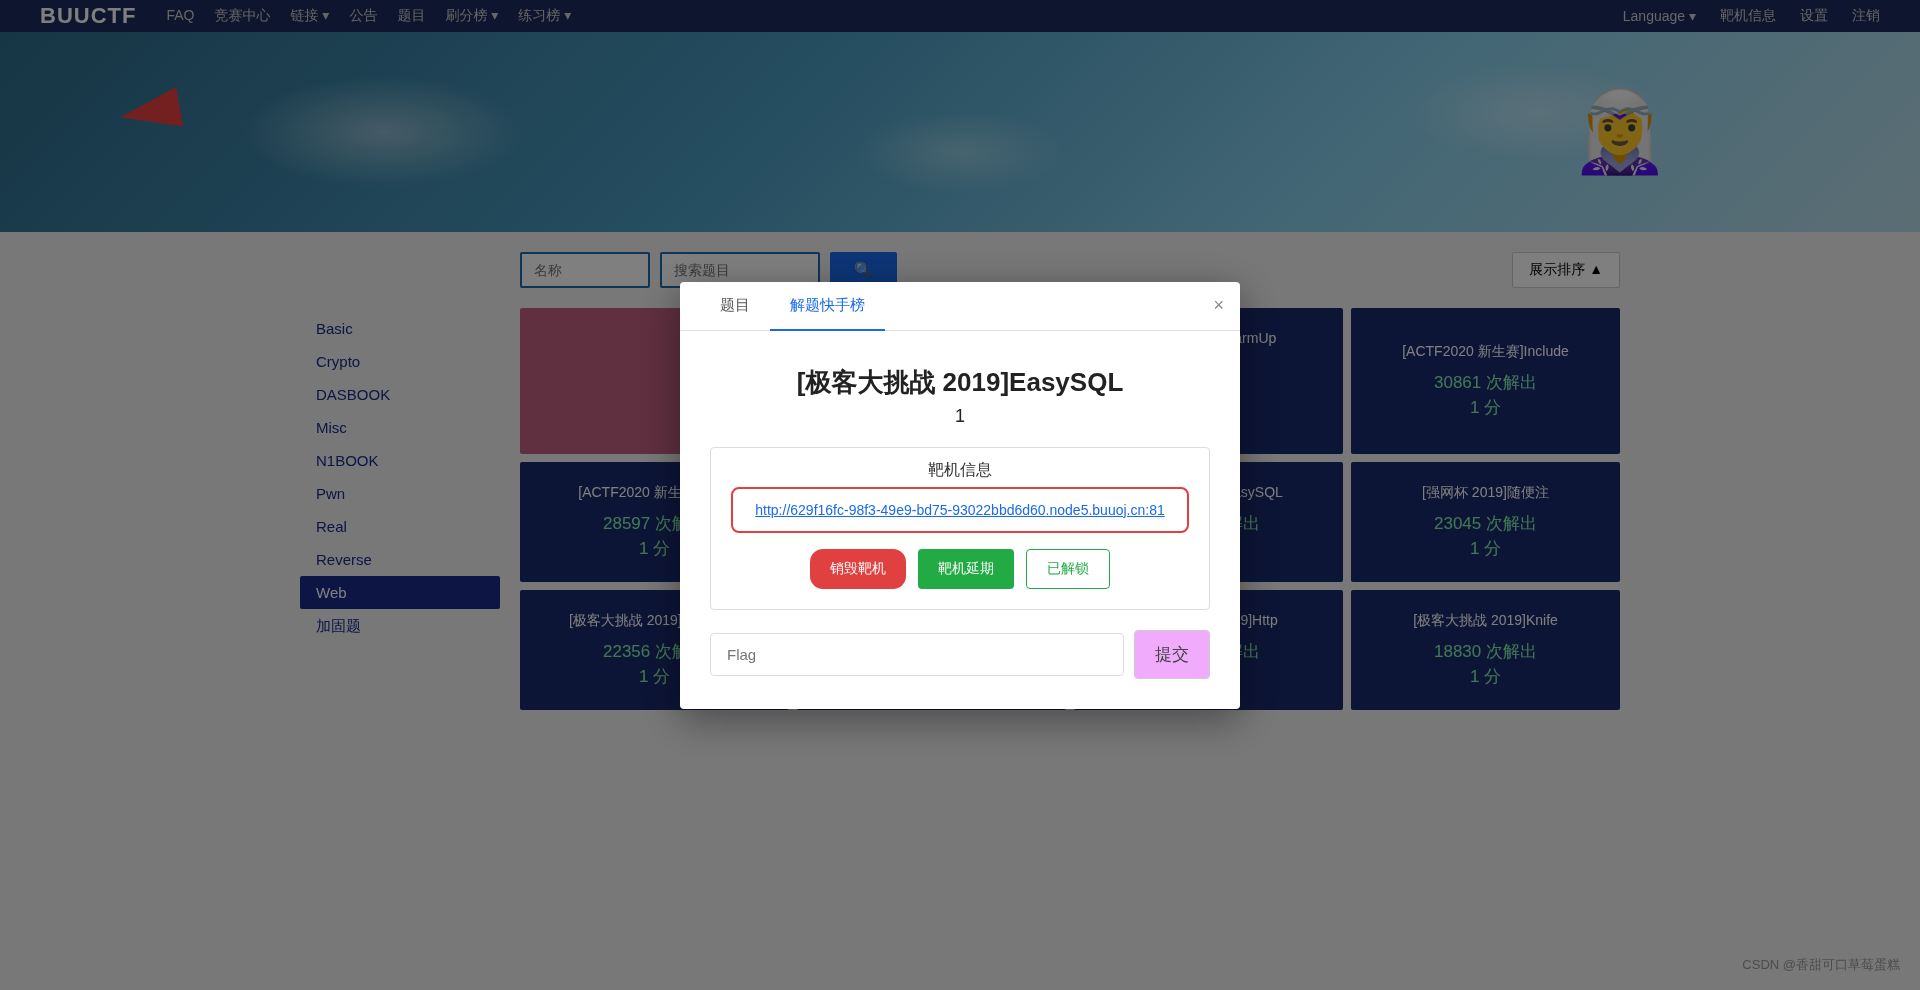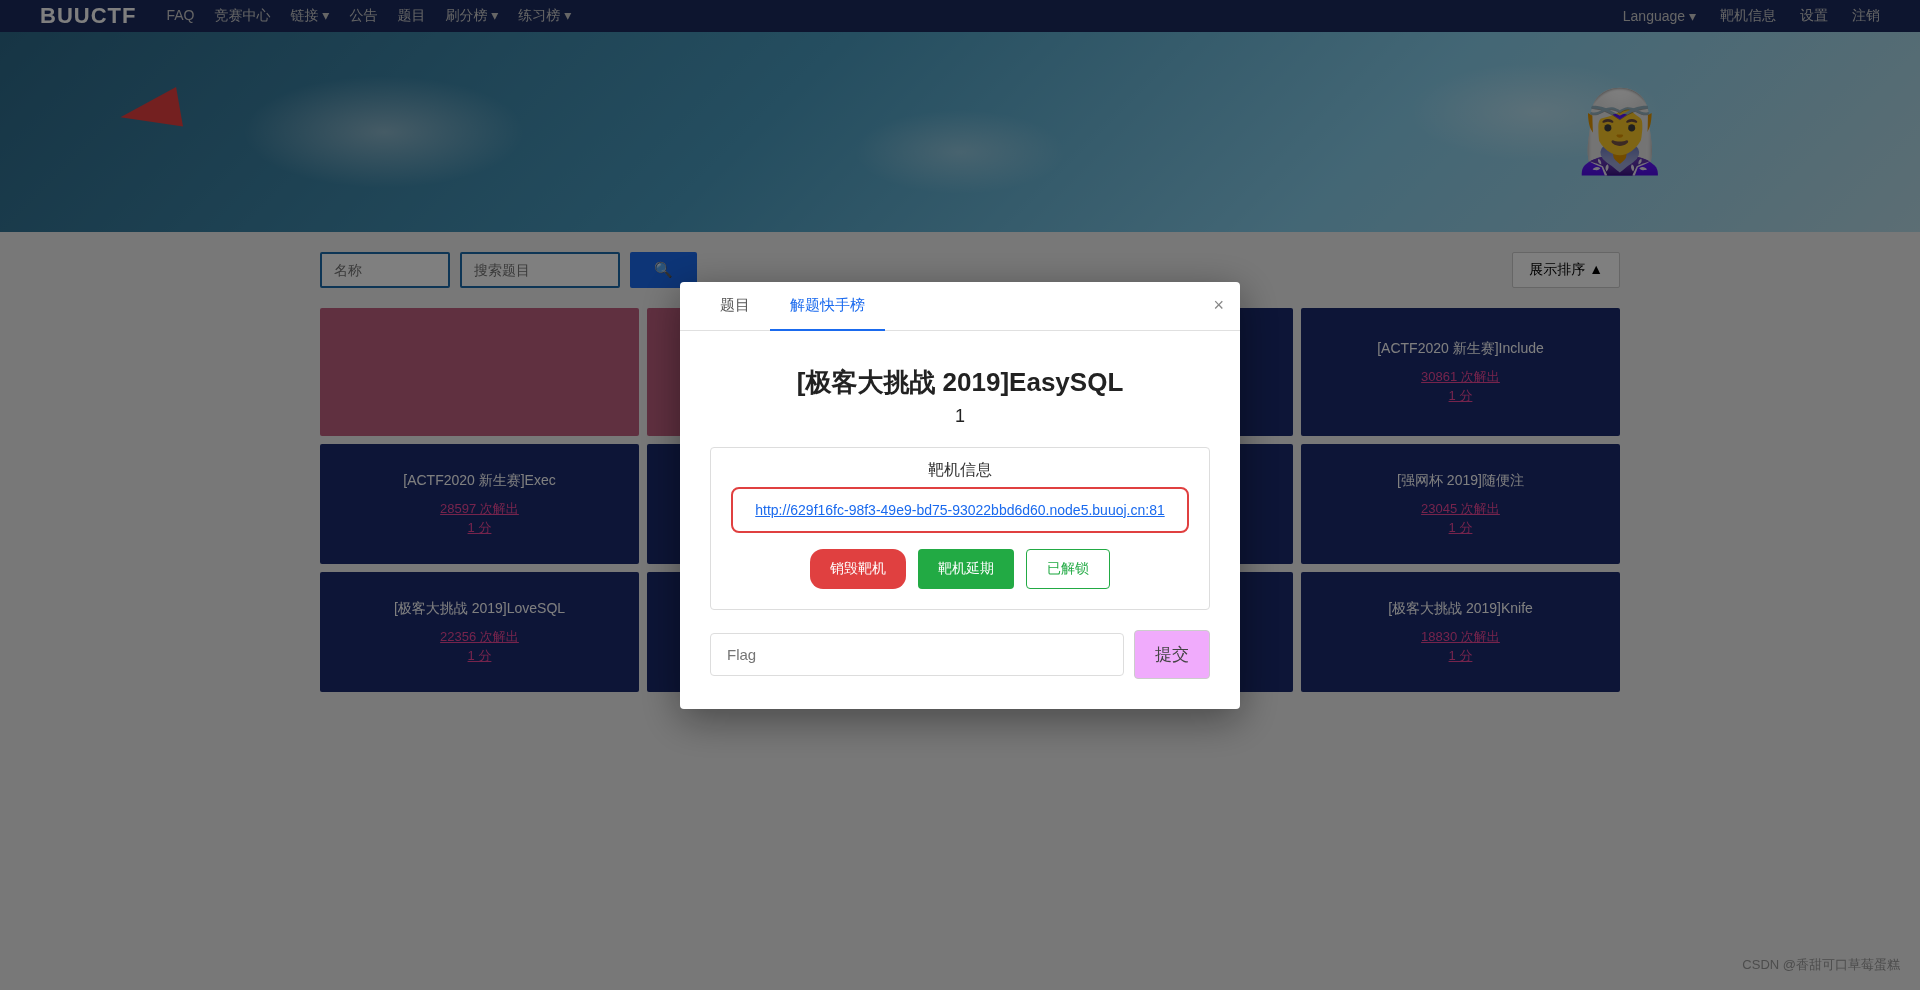--- a/index.html
+++ b/index.html
@@ -173,21 +173,21 @@
       display: flex;
       flex-direction: column;
       align-items: center;
       justify-content: center;
       cursor: pointer;
       border-radius: 2px;
       font-size: 14px;
       line-height: 1.5;
     }
     .challenge-card .card-title { font-size: 14px; margin-bottom: 8px; }
-    .challenge-card .card-stats { font-size: 13px; color: #ec4899; text-decoration: underline; }
+    .challenge-card .card-stats { font-size: 17px; color: #86efac; }
     .challenge-card.pink { background: #c06080; }
 
     
     .overlay {
       position: fixed;
       inset: 0;
       background: rgba(0,0,0,0.5);
       z-index: 100;
       display: flex;
       align-items: center;
@@ -398,20 +398,32 @@
 </nav>
 
 <div class="hero">
   <div class="hero-clouds"></div>
   <div class="paper-plane"></div>
   <div class="anime-character">🧝‍♀️</div>
 </div>
 
 <div class="main-container">
 
+  <div class="sidebar">
+    <a class="sidebar-item" href="#">Basic</a>
+    <a class="sidebar-item" href="#">Crypto</a>
+    <a class="sidebar-item" href="#">DASBOOK</a>
+    <a class="sidebar-item" href="#">Misc</a>
+    <a class="sidebar-item" href="#">N1BOOK</a>
+    <a class="sidebar-item" href="#">Pwn</a>
+    <a class="sidebar-item" href="#">Real</a>
+    <a class="sidebar-item" href="#">Reverse</a>
+    <a class="sidebar-item active" href="#">Web</a>
+    <a class="sidebar-item" href="#">加固题</a>
+  </div>
 
   <div class="content-area">
 
     <div class="filter-bar">
       <input class="name-input" type="text" placeholder="名称" style="">
       <input class="search-input" type="text" placeholder="搜索题目" style="">
       <button class="search-btn">🔍</button>
       <button class="sort-btn">展示排序 ▲</button>
     </div>
 

